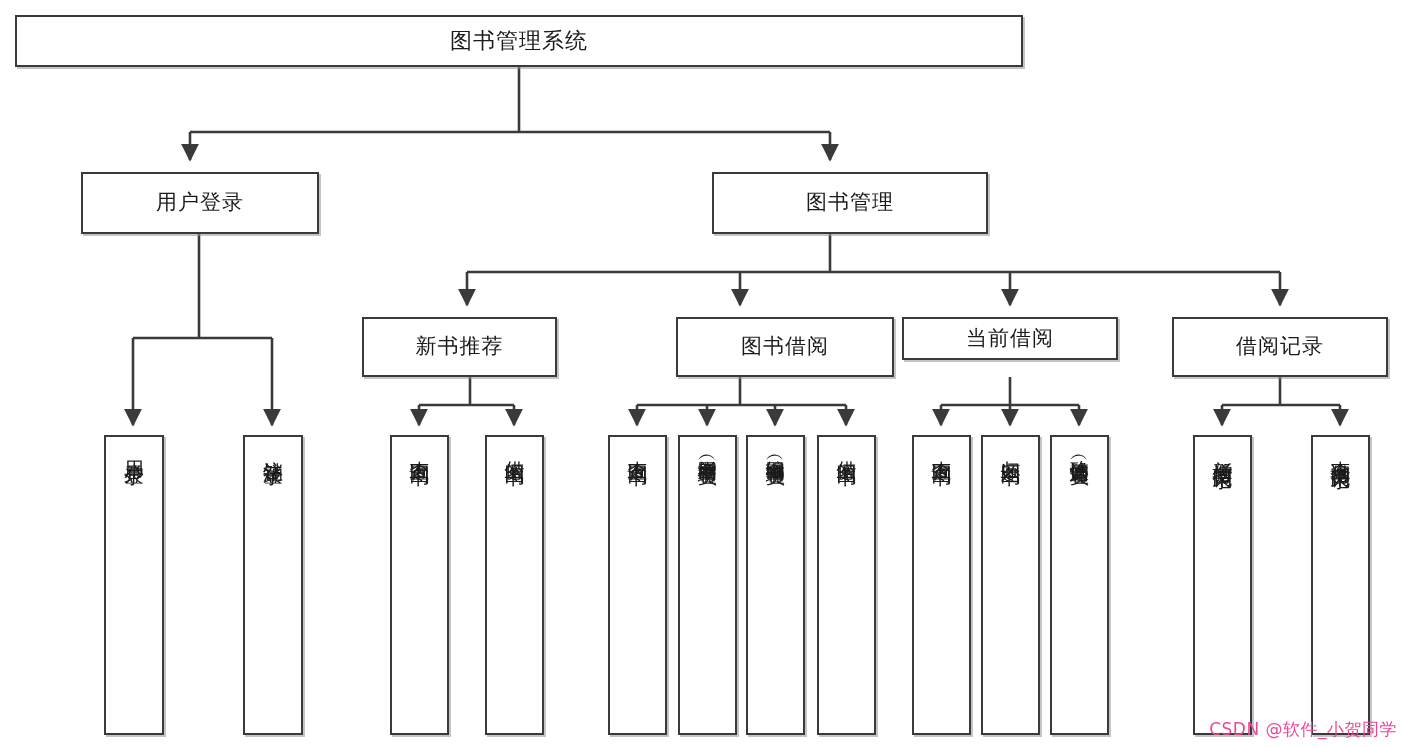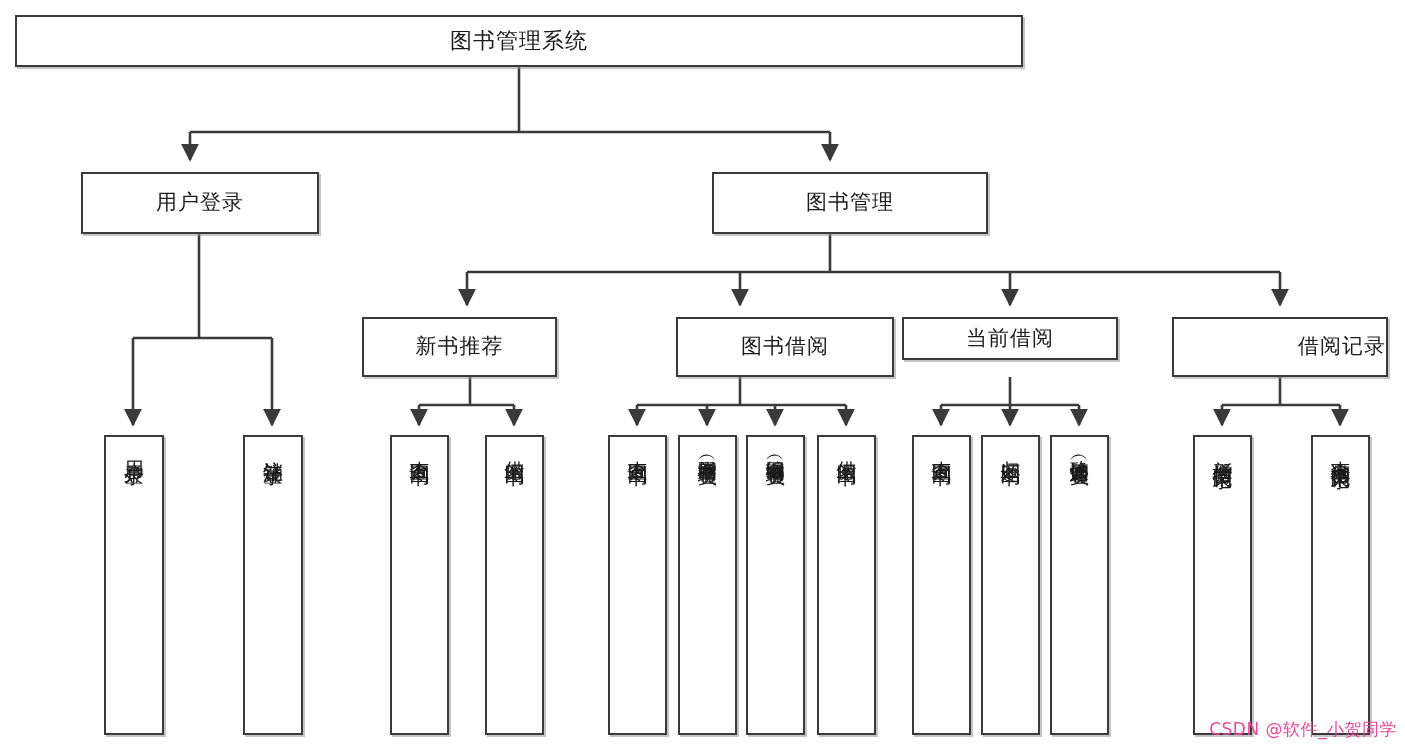--- a/index.html
+++ b/index.html
@@ -148,21 +148,21 @@
   </div>
 
   <div class="node h-node" style="left:632px; top:317px; width:218px; height:60px;margin-left:44px;">
     <span>图书借阅</span>
   </div>
 
   <div class="node h-node" style="left:902px; top:317px; width:216px; height:43px;">
     <span>当前借阅</span>
   </div>
 
-  <div class="node h-node" style="left:1172px; top:317px; width:216px; height:60px;justify-content:flex-end;">
+  <div class="node h-node" style="left:1172px; top:317px; width:216px; height:60px;">
     <span>借阅记录</span>
   </div>
 
   <div class="node v-node" style="left:104px; top:435px; width:60px; height:300px;">
     <span class="v-text">用户登录</span>
   </div>
   <div class="node v-node" style="left:243px; top:435px; width:60px; height:300px;">
     <span class="v-text">注销登录</span>
   </div>
 

